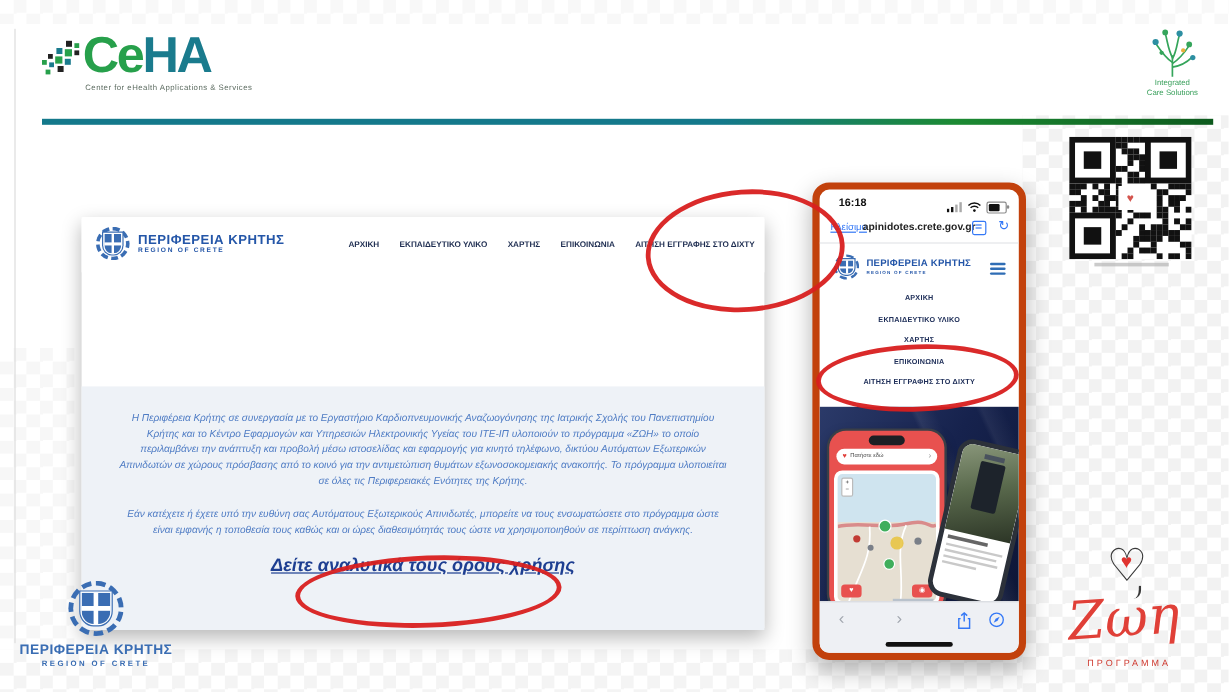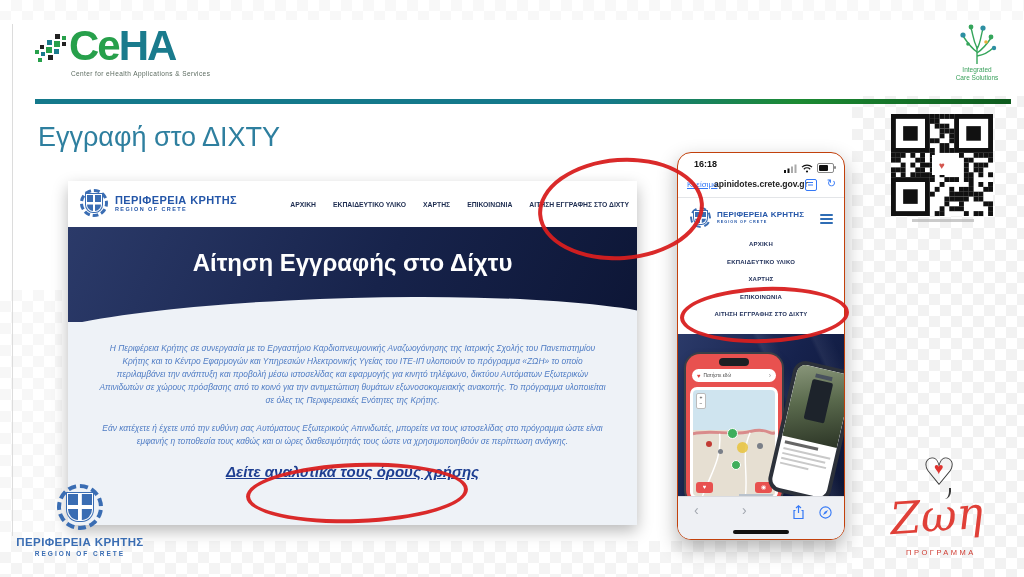--- a/index.html
+++ b/index.html
@@ -65,21 +65,21 @@
   .site-link{display:inline-block;margin-top:15px;font-size:15px;font-weight:bold;color:#1d3e91;
     text-decoration:underline;font-style:italic;}
 
   
   .oval{border:4px solid #d81f1f;border-radius:50%;opacity:.95;}
   .oval-desktop{left:538px;top:158px;width:158px;height:94px;transform:rotate(-4deg);}
   .oval-link{left:246px;top:463px;width:214px;height:52px;transform:rotate(-2deg);}
   .oval-phone{left:680px;top:287px;width:161px;height:48px;transform:rotate(-2deg);}
 
   
-  .phone{left:677px;top:152px;width:166px;height:386px;background:#fff;border:1px solid #c2410c;
+  .phone{left:677px;top:152px;width:166px;height:386px;background:#fff;border:6px solid #c2410c;
     border-radius:14px;box-shadow:0 8px 20px rgba(0,0,0,.3);overflow:hidden;}
   .ph-status{position:absolute;left:0;top:0;width:100%;height:20px;}
   .ph-time{position:absolute;left:16px;top:6px;font-size:9px;font-weight:bold;color:#111;}
   .ph-sticons{position:absolute;right:10px;top:6px;display:flex;gap:4px;align-items:center;}
   .batt{width:15px;height:8px;border:1px solid #8a8a8a;border-radius:2px;position:relative;}
   .batt::before{content:'';position:absolute;left:1px;top:1px;bottom:1px;width:9px;background:#111;border-radius:1px;}
   .batt::after{content:'';position:absolute;right:-3px;top:2px;width:2px;height:3px;background:#8a8a8a;border-radius:1px;}
   .ph-url{position:absolute;left:0;top:20px;width:100%;height:24px;border-bottom:1px solid #e3e5e8;}
   .ph-close{position:absolute;left:9px;top:7px;font-size:8px;color:#3478f6;text-decoration:underline;}
   .ph-urltxt{position:absolute;left:0;top:6px;width:100%;text-align:center;font-size:8.6px;font-weight:bold;color:#222;}
@@ -204,21 +204,20 @@
         <circle cx="41" cy="26" r="2.2" fill="#2d8fa2"></circle>
           <circle cx="15" cy="22" r="1.8" fill="#35a55b"></circle>
         <circle cx="33" cy="20" r="1.8" fill="#e8b13c"></circle>
       </svg>
     </span>
     <span class="ics-txt"><span>Integrated</span><br><span>Care Solutions</span></span>
   </div>
 
   <div class="abs hline"></div>
 
-  <div class="abs slide-title">Εγγραφή στο ΔΙΧΤΥ</div>
 
   <div class="abs qr">
     <svg id="qr-svg" width="102" height="102" viewBox="0 0 102 102">
         <rect x="38.9" y="0.0" width="4.9" height="4.9" fill="#111"></rect>
         <rect x="43.7" y="0.0" width="4.9" height="4.9" fill="#111"></rect>
         <rect x="48.6" y="0.0" width="4.9" height="4.9" fill="#111"></rect>
         <rect x="53.4" y="0.0" width="4.9" height="4.9" fill="#111"></rect>
         <rect x="58.3" y="0.0" width="4.9" height="4.9" fill="#111"></rect>
         <rect x="38.9" y="4.9" width="4.9" height="4.9" fill="#111"></rect>
         <rect x="43.7" y="4.9" width="4.9" height="4.9" fill="#111"></rect>
@@ -362,27 +361,23 @@
         </span>
       </div>
       <div class="site-menu">
         <span>ΑΡΧΙΚΗ</span>
         <span>ΕΚΠΑΙΔΕΥΤΙΚΟ ΥΛΙΚΟ</span>
         <span>ΧΑΡΤΗΣ</span>
         <span>ΕΠΙΚΟΙΝΩΝΙΑ</span>
         <span>ΑΙΤΗΣΗ ΕΓΓΡΑΦΗΣ ΣΤΟ ΔΙΧΤΥ</span>
       </div>
     </div>
-    <div class="site-hero">
-      <div class="site-hero-title">Αίτηση Εγγραφής στο Δίχτυ</div>
-      <div class="site-hero-curve"></div>
-    </div>
     <div class="site-body">
       <p class="site-p">Η Περιφέρεια Κρήτης σε συνεργασία με το Εργαστήριο Καρδιοπνευμονικής Αναζωογόνησης της Ιατρικής Σχολής του Πανεπιστημίου Κρήτης και το Κέντρο Εφαρμογών και Υπηρεσιών Ηλεκτρονικής Υγείας του ΙΤΕ-ΙΠ υλοποιούν το πρόγραμμα «ΖΩΗ» το οποίο περιλαμβάνει την ανάπτυξη και προβολή μέσω ιστοσελίδας και εφαρμογής για κινητό τηλέφωνο, δικτύου Αυτόματων Εξωτερικών Απινιδωτών σε χώρους πρόσβασης από το κοινό για την αντιμετώπιση θυμάτων εξωνοσοκομειακής ανακοπής. Το πρόγραμμα υλοποιείται σε όλες τις Περιφερειακές Ενότητες της Κρήτης.</p>
-      <p class="site-p site-p2">Εάν κατέχετε ή έχετε υπό την ευθύνη σας Αυτόματους Εξωτερικούς Απινιδωτές, μπορείτε να τους ιστοσελίδας στο πρόγραμμα ώστε είναι εμφανής η τοποθεσία τους καθώς και οι ώρες διαθεσιμότητάς τους ώστε να χρησιμοποιηθούν σε περίπτωση ανάγκης.</p>
+      <p class="site-p site-p2">Εάν κατέχετε ή έχετε υπό την ευθύνη σας Αυτόματους Εξωτερικούς Απινιδωτές, μπορείτε να τους ενσωματώσετε στο πρόγραμμα ώστε είναι εμφανής η τοποθεσία τους καθώς και οι ώρες διαθεσιμότητάς τους ώστε να χρησιμοποιηθούν σε περίπτωση ανάγκης.</p>
       <span class="site-link">Δείτε αναλυτικά τους όρους χρήσης</span>
     </div>
   </div>
 
   <div class="abs phone">
     <div class="ph-status">
       <span class="ph-time">16:18</span>
       <span class="ph-sticons">
         <span>
           <svg width="13" height="9" viewBox="0 0 13 9">

